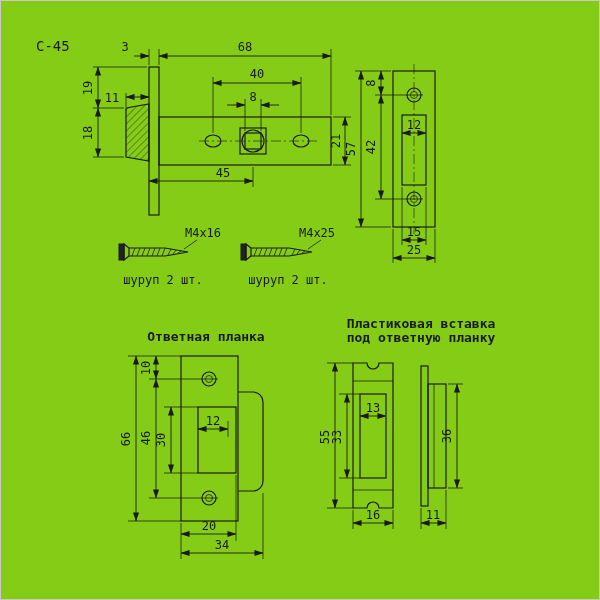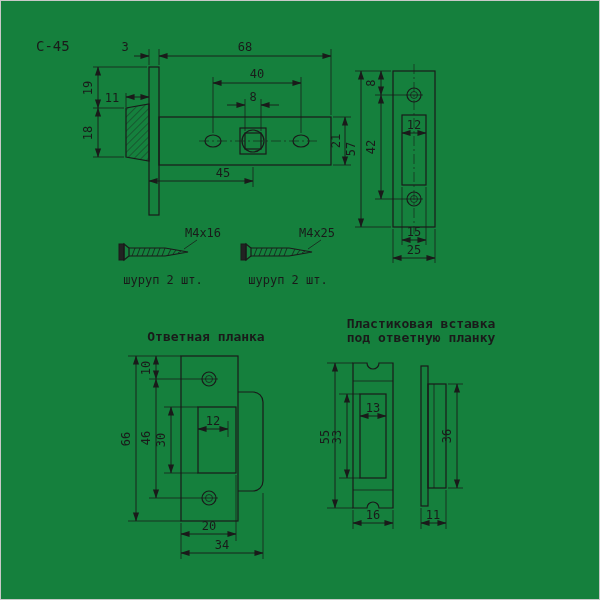--- a/index.html
+++ b/index.html
@@ -1,18 +1,18 @@
 <!DOCTYPE html>
 <html><head>
 <meta charset="utf-8">
 <style>
   html,body{margin:0;padding:0;background:#ffffff;}
   .frame{
     width:598px;height:598px;border:1px solid #c9c9c9;
-    position:relative;background:#15803d;overflow:hidden;
+    position:relative;background:#84cc16;overflow:hidden;
     font-family:"DejaVu Sans Mono", monospace;
   }
   svg text{
     font-family:"DejaVu Sans Mono", monospace;
     font-size:12px;
     fill:#1a1a1a;
   }
   svg text.big{font-size:14px;}
   svg text.title{font-size:13px;font-weight:700;}
   .ln{stroke:#1a1a1a;stroke-width:1.2;fill:none;}

